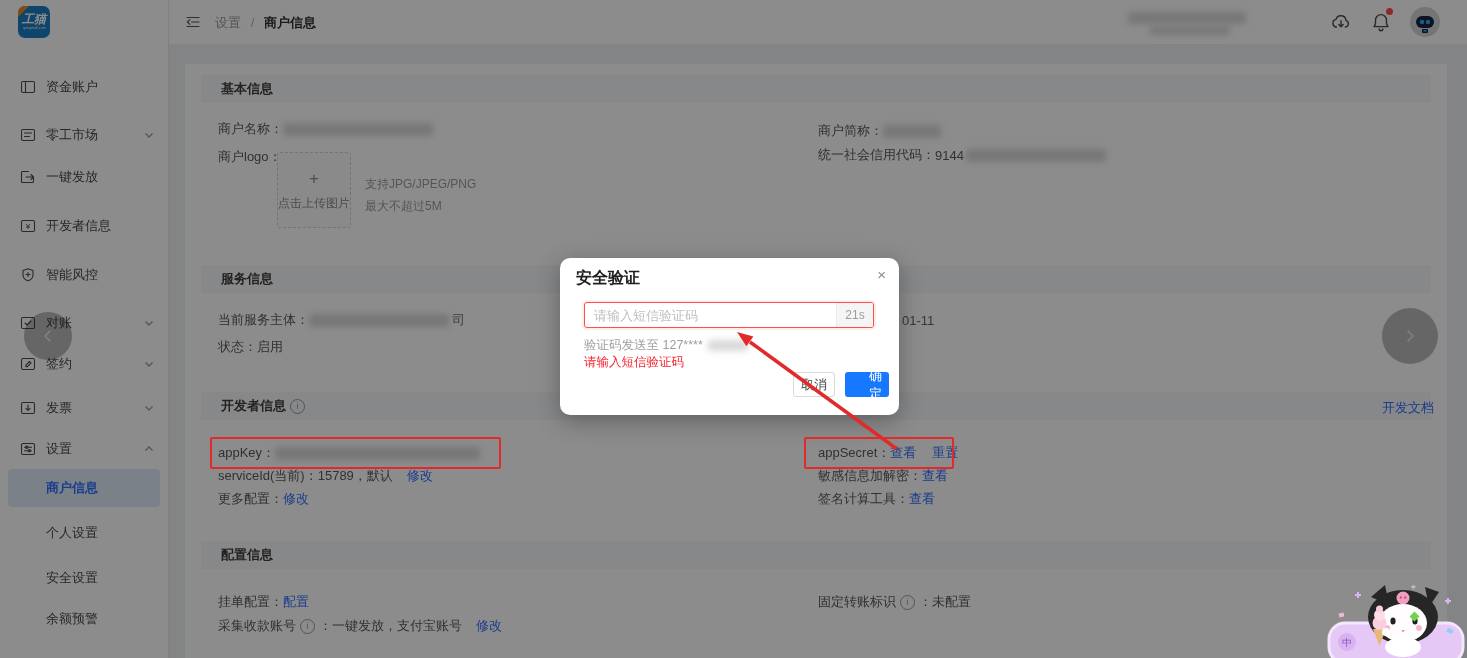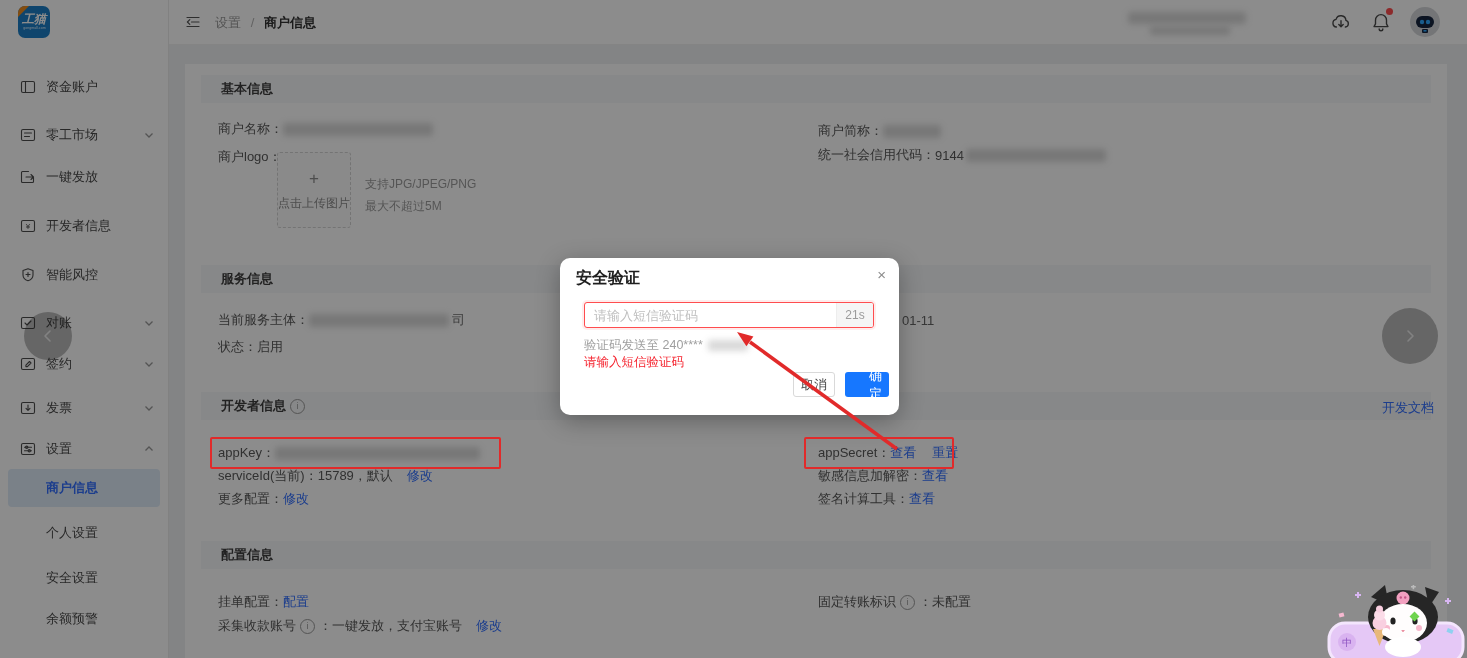--- a/index.html
+++ b/index.html
@@ -348,21 +348,21 @@
   <div id="mask"></div>
 
   <div id="modal">
     <div class="m-title">安全验证</div>
     <div class="m-close">×</div>
     <div class="code-wrap">
       <input type="text" placeholder="请输入短信验证码" style="">
       <div class="code-suffix">21s</div>
     </div>
     <div class="m-sent">
-      <span>验证码发送至 240****</span>
+      <span>验证码发送至 127****</span>
       <span class="blur" style="width:40px;height:11px;margin-left:2px"></span>
     </div>
     <div class="m-err">请输入短信验证码</div>
     <div class="btn btn-cancel">取消</div>
     <div class="btn btn-ok">确定</div>
   </div>
 
   <div class="anno-rect" style="left:210px;top:437px;width:287px;height:28px"></div>
   <div class="anno-rect" style="left:804px;top:437px;width:146px;height:28px"></div>
   <svg id="anno-arrow" width="1467" height="658" viewBox="0 0 1467 658">

